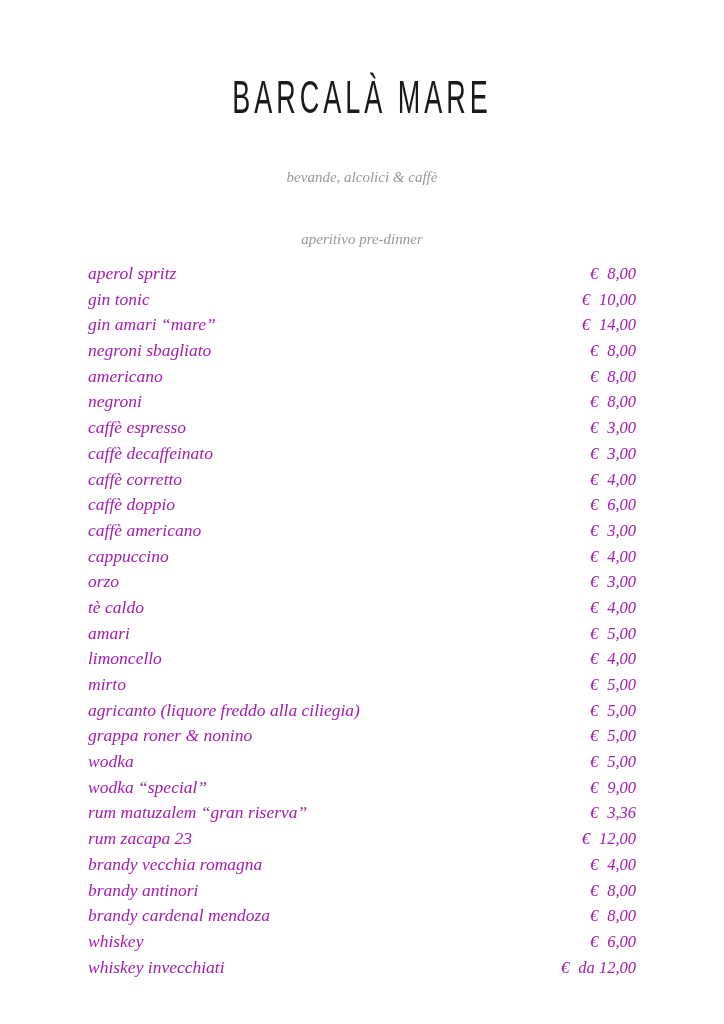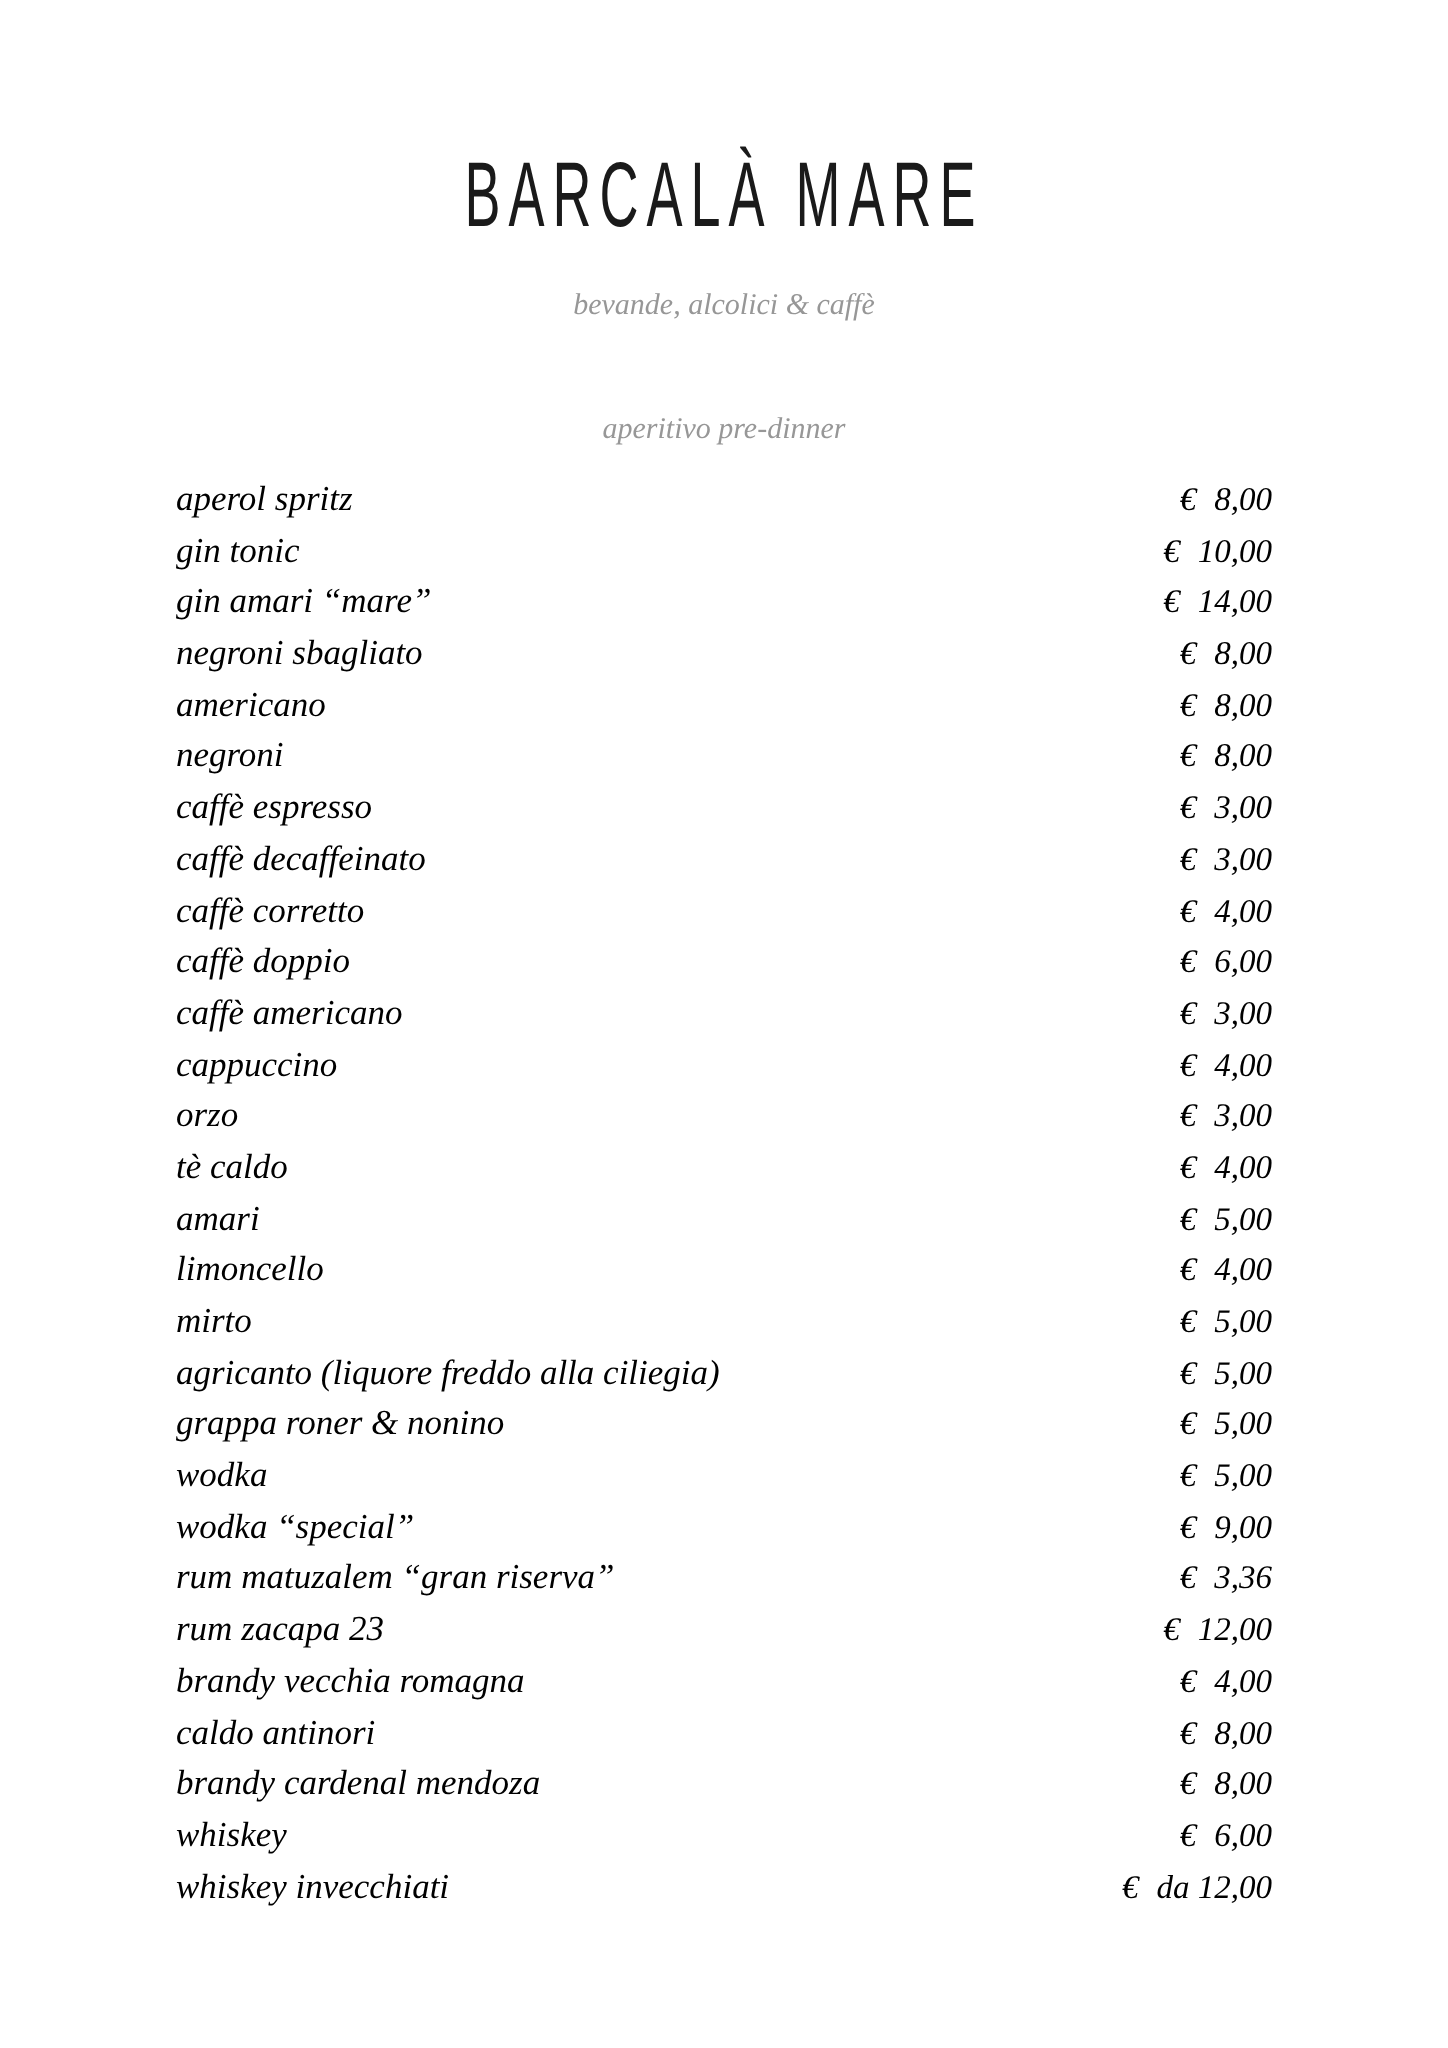--- a/index.html
+++ b/index.html
@@ -31,31 +31,31 @@
     transform-origin: center top;
     white-space: nowrap;
   }
   .subtitle {
     font-style: italic;
     color: #979797;
     font-size: 15px;
     line-height: 22px;
     margin-top: 40px;
   }
-  .subtitle.first { margin-top: 40px; }
+  .subtitle.first { margin-top: 64px; }
   .menu-list { margin-top: 11px; }
   .row {
     display: flex;
     justify-content: space-between;
     align-items: flex-start;
     height: 25.7px;
     line-height: 25.7px;
     font-style: italic;
     font-size: 17.5px;
-    color: #000000;
+    color: #a21caf;
     white-space: nowrap;
   }
   .item-name { text-align: left; }
   .item-price {
     display: inline-flex;
     align-items: baseline;
     gap: 9px;
     font-size: 16.5px;
   }
 </style>
@@ -256,21 +256,21 @@
 
   <div class="row">
     <span class="item-name">brandy vecchia romagna</span>
     <span class="item-price">
       <span class="euro">€</span>
       <span class="amount">4,00</span>
     </span>
   </div>
 
   <div class="row">
-    <span class="item-name">caldo antinori</span>
+    <span class="item-name">brandy antinori</span>
     <span class="item-price">
       <span class="euro">€</span>
       <span class="amount">8,00</span>
     </span>
   </div>
 
   <div class="row">
     <span class="item-name">brandy cardenal mendoza</span>
     <span class="item-price">
       <span class="euro">€</span>

